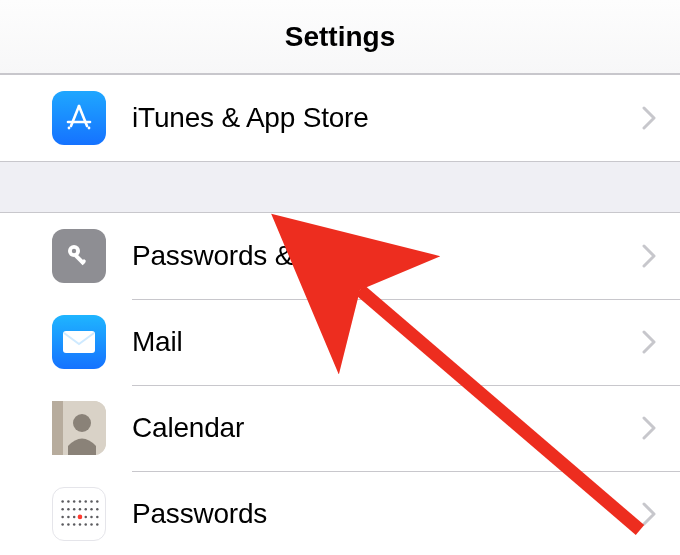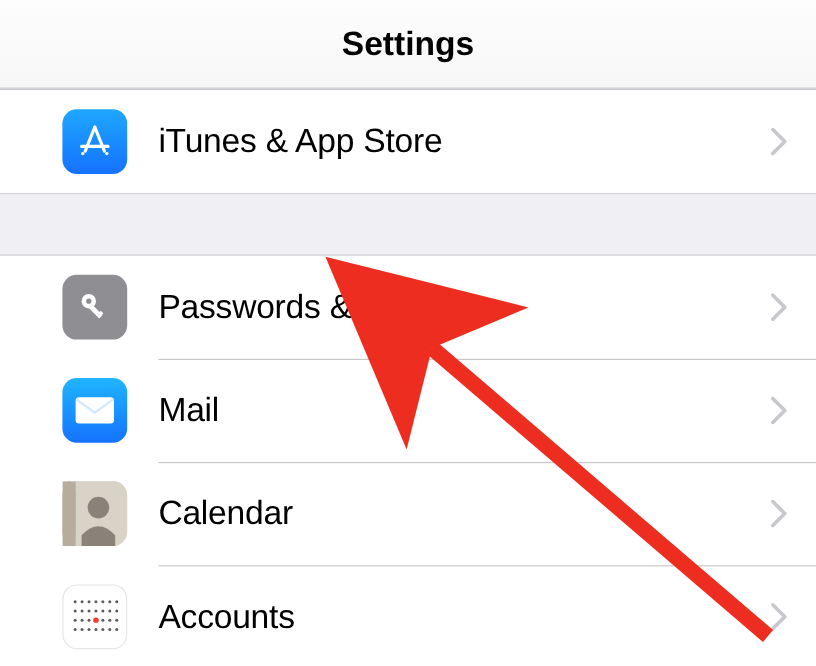--- a/index.html
+++ b/index.html
@@ -217,21 +217,21 @@
               <circle cx="16" cy="38" r="1.3"></circle>
               <circle cx="22" cy="38" r="1.3"></circle>
               <circle cx="28" cy="38" r="1.3"></circle>
               <circle cx="34" cy="38" r="1.3"></circle>
               <circle cx="40" cy="38" r="1.3"></circle>
               <circle cx="46" cy="38" r="1.3"></circle>
           </g>
           <circle cx="28" cy="30" r="2.4" fill="#ff3b30"></circle>
         </svg>
       </div>
-      <div class="row-label">Accounts</div>
+      <div class="row-label">Passwords</div>
       <div class="chevron">
         <svg width="14" height="24" viewBox="0 0 14 24">
             <polyline points="2,2 12,12 2,22" fill="none" stroke="#c7c7cc" stroke-width="3" stroke-linecap="round" stroke-linejoin="round"></polyline>
           </svg>
       </div>
     </div>
   </div>
 
 </div>
 

